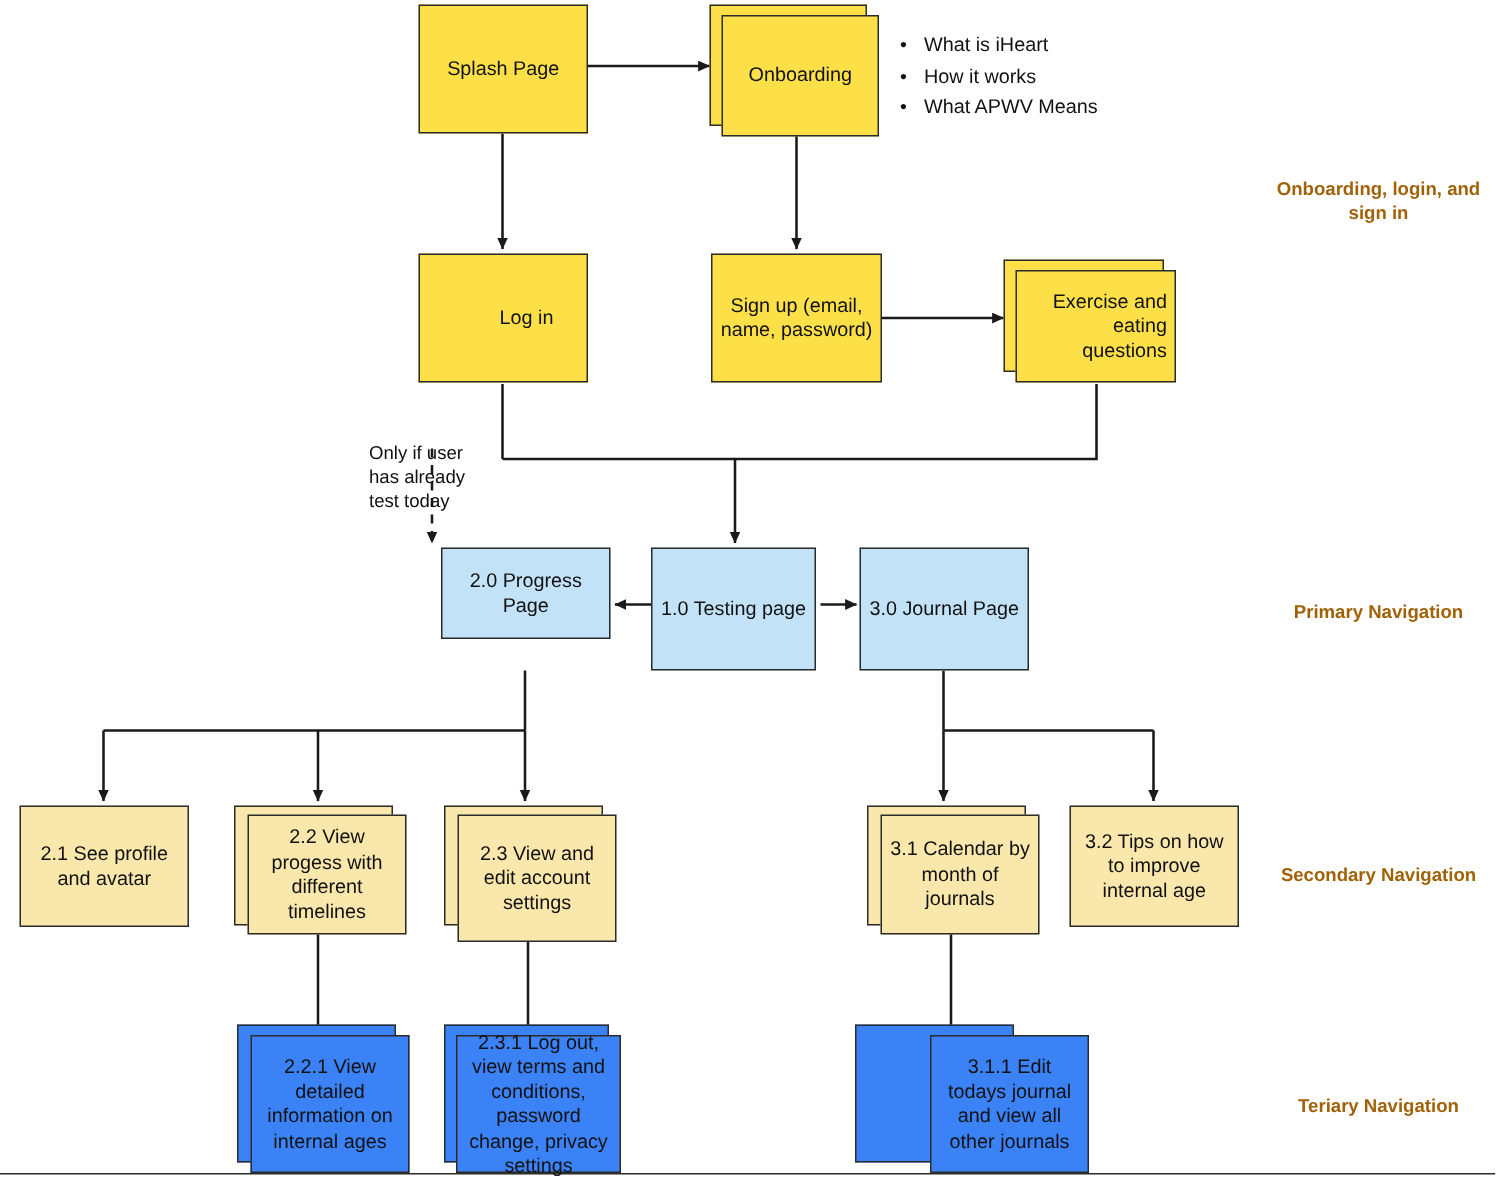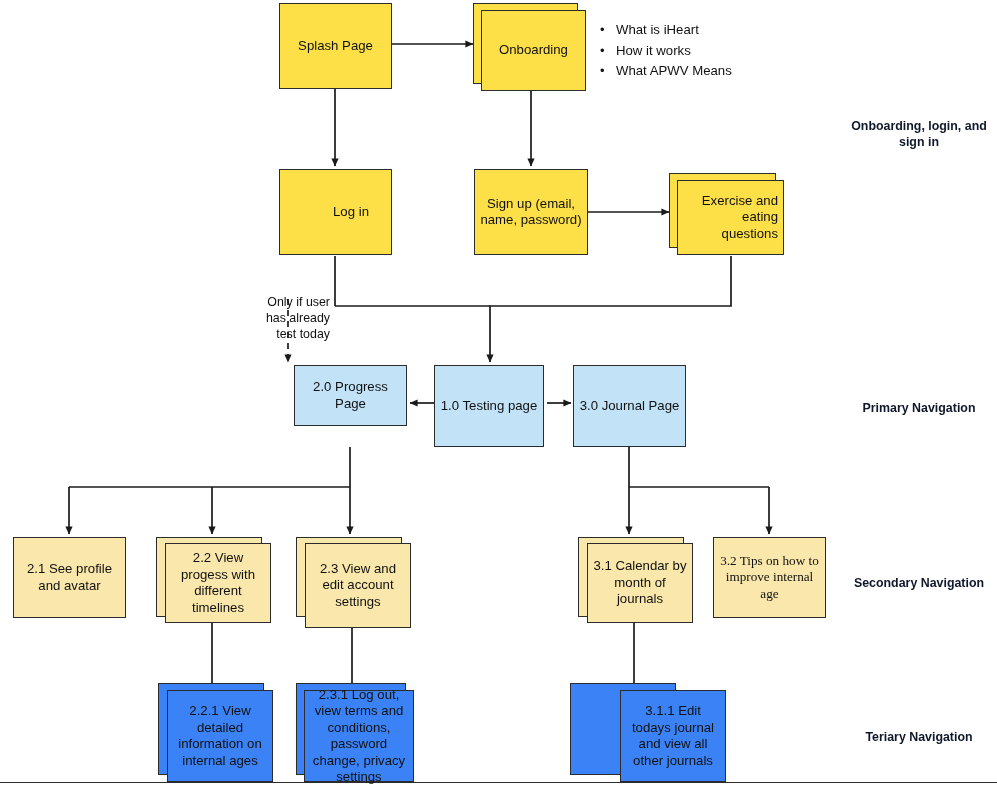--- a/index.html
+++ b/index.html
@@ -68,30 +68,30 @@
     flex: 0 0 16px;
     font-size: 13px;
     line-height: 20.5px;
   }
   .lane-label {
     position: absolute;
     z-index: 3;
     font-size: 12.4px;
     line-height: 16px;
     font-weight: bold;
-    color: #0f172a;
+    color: #a16207;
     text-align: center;
   }
   .edge-note {
     position: absolute;
     z-index: 3;
     font-size: 12.4px;
     line-height: 16px;
     color: #111111;
-    text-align: right;
+    text-align: left;
   }
   .baseline-rule {
     position: absolute;
     left: 0;
     bottom: 2px;
     width: 997px;
     height: 1.4px;
     background: #2b2b2b;
     z-index: 1;
   }
@@ -208,21 +208,21 @@
   <div class="shadow-card fill-yellow" style="left:296px; top:537px; width:106px; height:80px;"></div>
   <div class="node fill-yellow" style="left:305px; top:543px; width:106px; height:85px;">
     <span>2.3 View and edit account settings</span>
   </div>
 
   <div class="shadow-card fill-yellow" style="left:578px; top:537px; width:106px; height:80px;"></div>
   <div class="node fill-yellow" style="left:587px; top:543px; width:106px; height:80px;">
     <span>3.1 Calendar by month of journals</span>
   </div>
 
-  <div class="node fill-yellow" style="left:713px; top:537px; width:113px; height:81px;font-family:Liberation Serif, serif;">
+  <div class="node fill-yellow" style="left:713px; top:537px; width:113px; height:81px;">
     <span>3.2 Tips on how to improve internal age</span>
   </div>
 
   <div class="shadow-card fill-red" style="left:158px; top:683px; width:106px; height:92px;"></div>
   <div class="node fill-red" style="left:167px; top:690px; width:106px; height:92px;">
     <span>2.2.1 View detailed information on internal ages</span>
   </div>
 
   <div class="shadow-card fill-red" style="left:296px; top:683px; width:110px; height:92px;"></div>
   <div class="node fill-red" style="left:304px; top:690px; width:110px; height:92px;">

